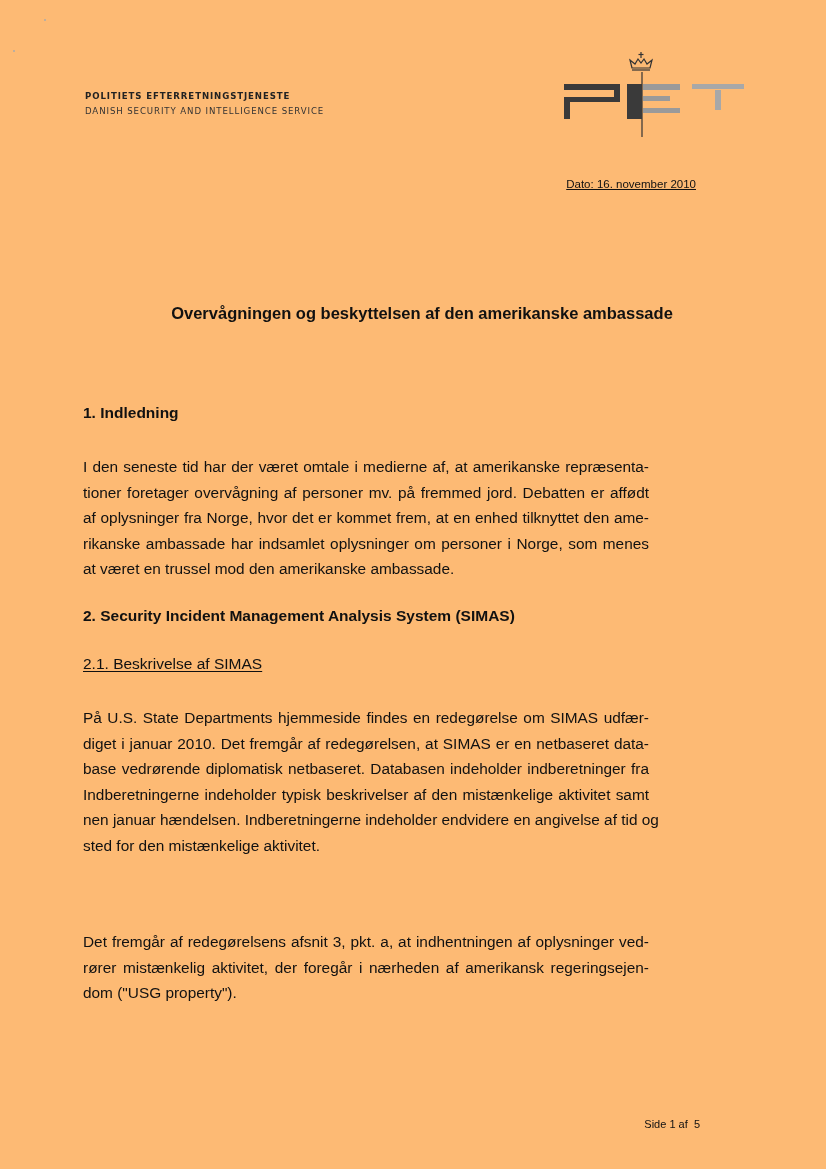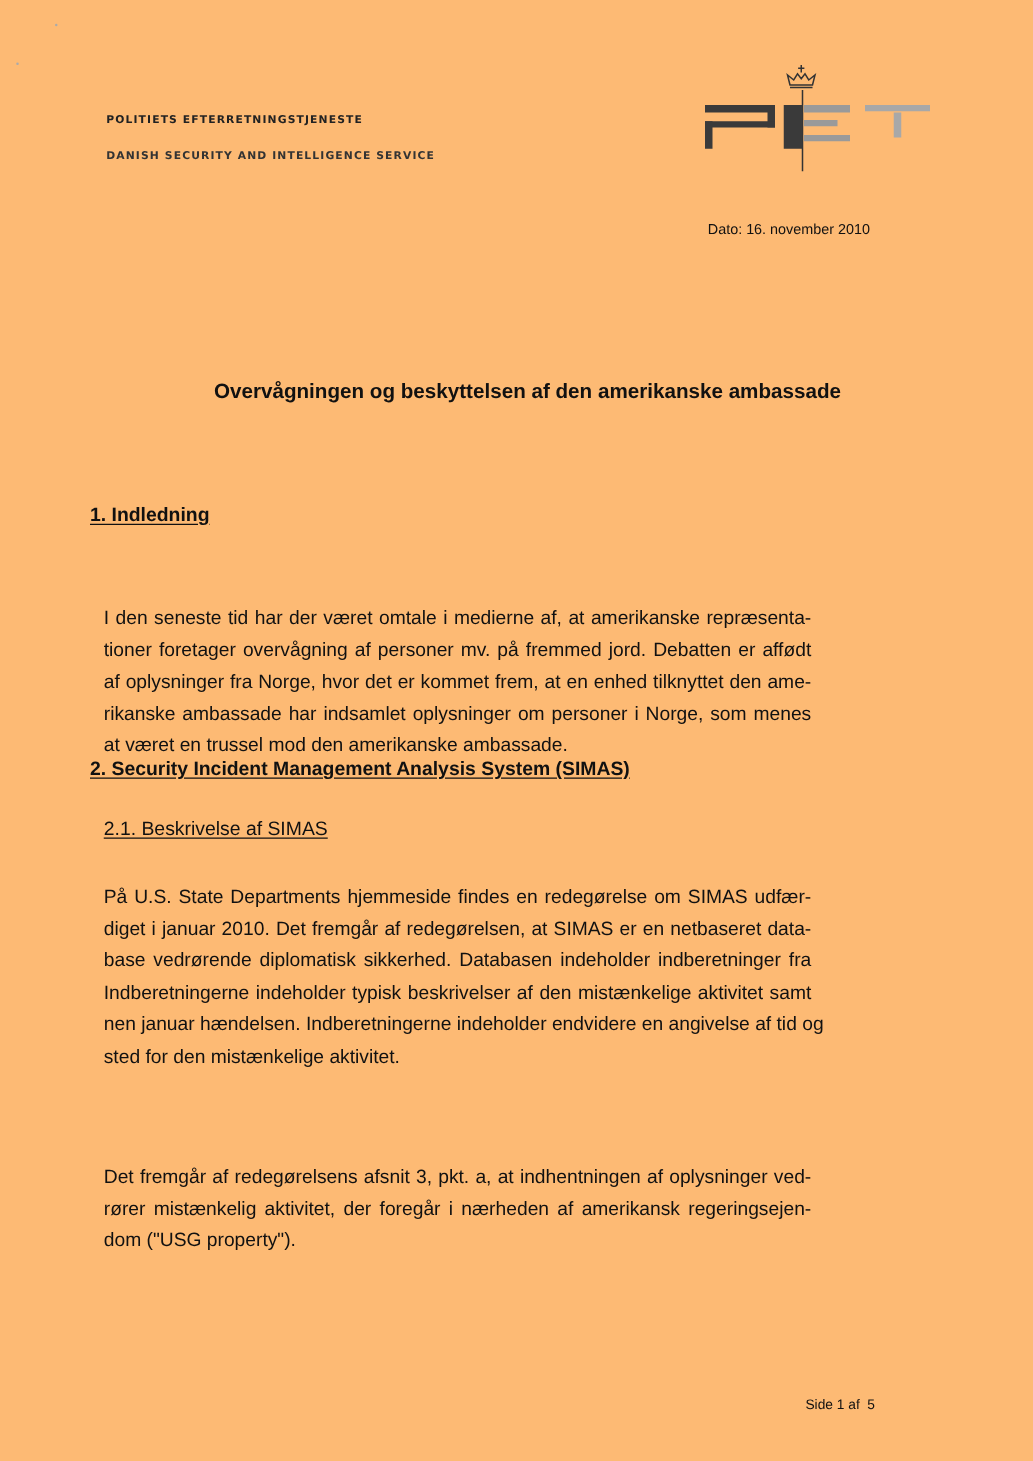--- a/index.html
+++ b/index.html
@@ -32,56 +32,56 @@
       position: absolute;
       left: 85px;
       top: 89px;
       font-family: "DejaVu Sans", sans-serif;
       font-size: 8.6px;
       letter-spacing: 0.9px;
       line-height: 15px;
       color: #222;
     }
     .org .line1 { font-weight: bold; }
-    .org .line2 { font-weight: bold; color: #333; margin-top: 14px; }
+    .org .line2 { font-weight: normal; color: #333; }
 
     .logo {
       position: absolute;
       left: 560px;
       top: 50px;
       width: 190px;
       height: 95px;
     }
 
     .date {
       position: absolute;
       right: 178px;
       top: 178px;
       font-size: 11.5px;
       color: #111;
+      text-decoration: underline;
     }
 
     .title {
       position: absolute;
       left: 0;
       width: 826px;
       top: 304px;
       text-align: center;
       font-weight: bold;
       font-size: 16.5px;
       color: #111;
     }
     .title span { position: relative; left: 9px; }
 
     .h1 {
       position: absolute;
-      left: 72px;
+      left: 83px;
       font-weight: bold;
       font-size: 15.5px;
-      text-decoration: underline;
       text-underline-offset: 2px;
       color: #111;
     }
     .h2 {
       position: absolute;
       left: 83px;
       font-size: 15.5px;
       text-decoration: underline;
       text-underline-offset: 2px;
       color: #111;
@@ -162,36 +162,36 @@
   </div>
 
   <div class="date">Dato: 16. november 2010</div>
 
   <div class="title">
     <span>Overvågningen og beskyttelsen af den amerikanske ambassade</span>
   </div>
 
   <div class="h1" style="top:404px;">1. Indledning</div>
 
-  <div class="para" style="top:454px;margin-top:28px;">
+  <div class="para" style="top:454px;">
     <span class="ln">I den seneste tid har der været omtale i medierne af, at amerikanske repræsenta-</span>
     <span class="ln">tioner foretager overvågning af personer mv. på fremmed jord. Debatten er affødt</span>
     <span class="ln">af oplysninger fra Norge, hvor det er kommet frem, at en enhed tilknyttet den ame-</span>
     <span class="ln">rikanske ambassade har indsamlet oplysninger om personer i Norge, som menes</span>
     <span class="ln last">at været en trussel mod den amerikanske ambassade.</span>
   </div>
 
   <div class="h1" style="top:607px;">2. Security Incident Management Analysis System (SIMAS)</div>
 
   <div class="h2" style="top:655px;text-align:right;">2.1.  Beskrivelse af SIMAS</div>
 
   <div class="para" style="top:705px;">
     <span class="ln">På U.S. State Departments hjemmeside findes en redegørelse om SIMAS udfær-</span>
     <span class="ln">diget i januar 2010. Det fremgår af redegørelsen, at SIMAS er en netbaseret data-</span>
-    <span class="ln">base vedrørende diplomatisk sikkerhed. Databasen indeholder indberetninger fra</span>
+    <span class="ln">base vedrørende diplomatisk netbaseret. Databasen indeholder indberetninger fra</span>
     <span class="ln">Indberetningerne indeholder typisk beskrivelser af den mistænkelige aktivitet samt</span>
     <span class="ln">nen januar hændelsen. Indberetningerne indeholder endvidere en angivelse af tid og</span>
     <span class="ln last">sted for den mistænkelige aktivitet.</span>
   </div>
 
   <div class="para" style="top:929px;">
     <span class="ln">Det fremgår af redegørelsens afsnit 3, pkt. a, at indhentningen af oplysninger ved-</span>
     <span class="ln">rører mistænkelig aktivitet, der foregår i nærheden af amerikansk regeringsejen-</span>
     <span class="ln last">dom ("USG property").</span>
   </div>

